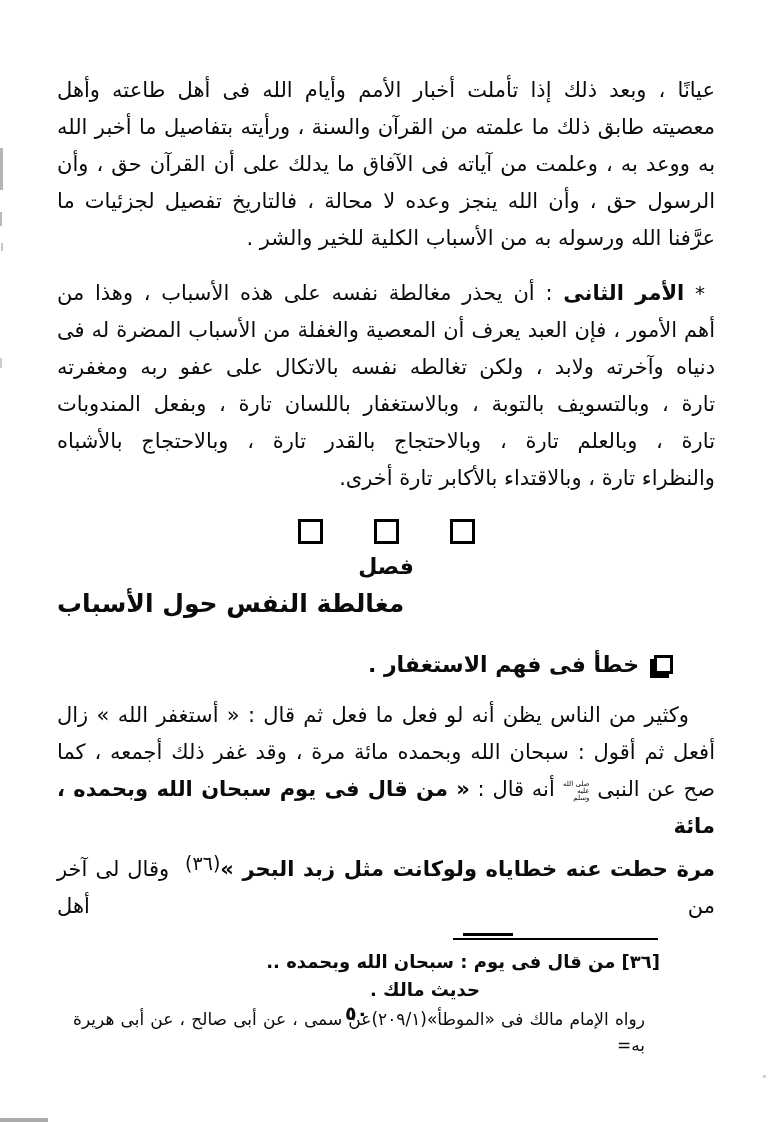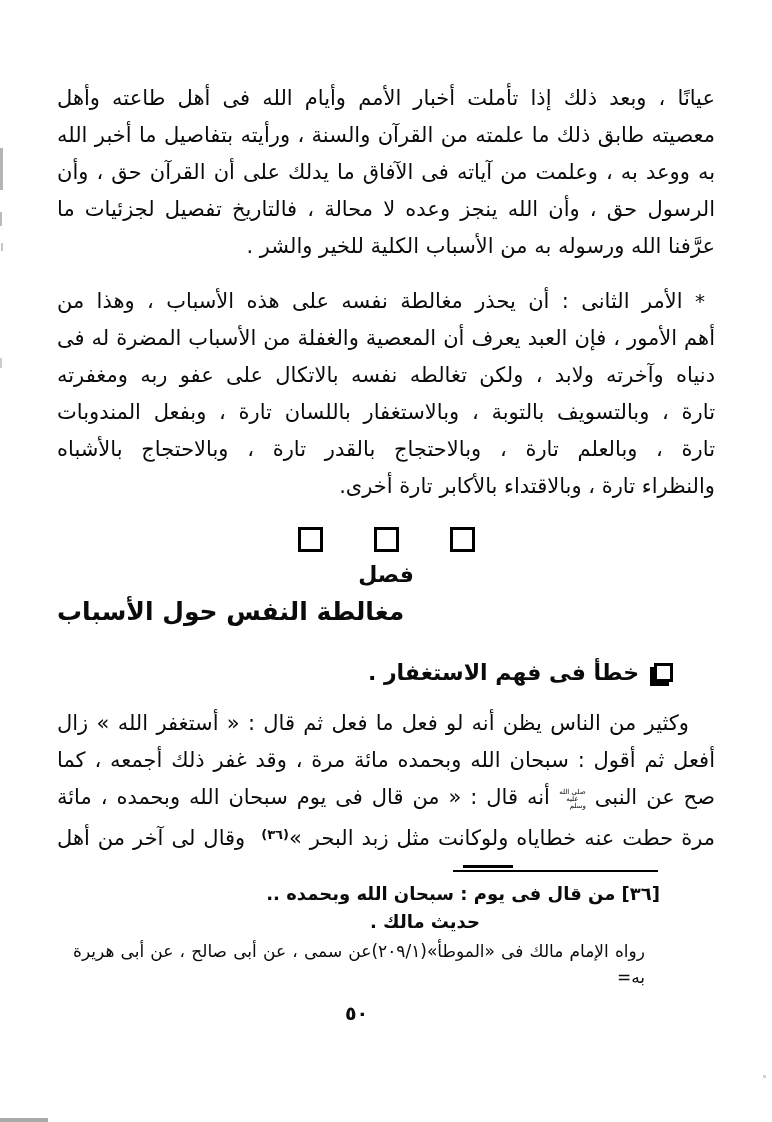--- a/index.html
+++ b/index.html
@@ -1,36 +1,36 @@
 <!DOCTYPE html>
 <html lang="ar"><head>
 <meta charset="utf-8">
 <style>
   html,body{margin:0;padding:0;}
   body{
     width:772px;height:1122px;position:relative;background:#ffffff;
     font-family:"DejaVu Sans", sans-serif;color:#0b0b0b;overflow:hidden;
   }
   .page{position:absolute;inset:0;direction:rtl;}
-  .content{position:absolute;top:80px;right:57px;width:658px;}
+  .content{position:absolute;top:72px;right:57px;width:658px;}
   .par{margin:0;}
   .line{
     font-size:21px;line-height:37px;white-space:normal;
     text-align:justify;text-align-last:justify;
   }
   .line.last{text-align-last:right;}
   .indent1{padding-right:10px;}
   .indent2{padding-right:26px;}
-  b,.bold{font-weight:normal;}
+  b,.bold{font-weight:bold;}
   .star{font-size:20px;}
   .saw{
     display:inline-block;width:27px;font-size:7px;line-height:7px;
-    text-align:center;vertical-align:-4px;font-weight:normal;
+    text-align:right;vertical-align:-4px;font-weight:normal;
   }
-  .fnref{font-size:13px;vertical-align:6px;font-weight:bold;margin-left:8px;}
+  .fnref{font-size:19px;vertical-align:6px;font-weight:normal;margin-left:8px;}
   .p2{margin-top:18px;}
   .p3{margin-top:16px;}
   .squares{display:flex;justify-content:center;gap:51px;margin-top:22px;height:26px;}
   .square{width:19px;height:19px;border:3px solid #000;background:transparent;}
   .fasl{margin-top:8px;text-align:center;font-size:22px;font-weight:bold;line-height:28px;}
   .heading{margin-top:7px;text-align:left;font-size:25px;font-weight:bold;line-height:32px;}
   .bullet-row{margin-top:28px;display:flex;align-items:center;padding-right:42px;height:33px;}
   .bullet-sq{
     width:13px;height:13px;border:3px solid #000;box-shadow:-4px 4px 0 0 #000;
     margin-left:15px;flex:0 0 auto;

